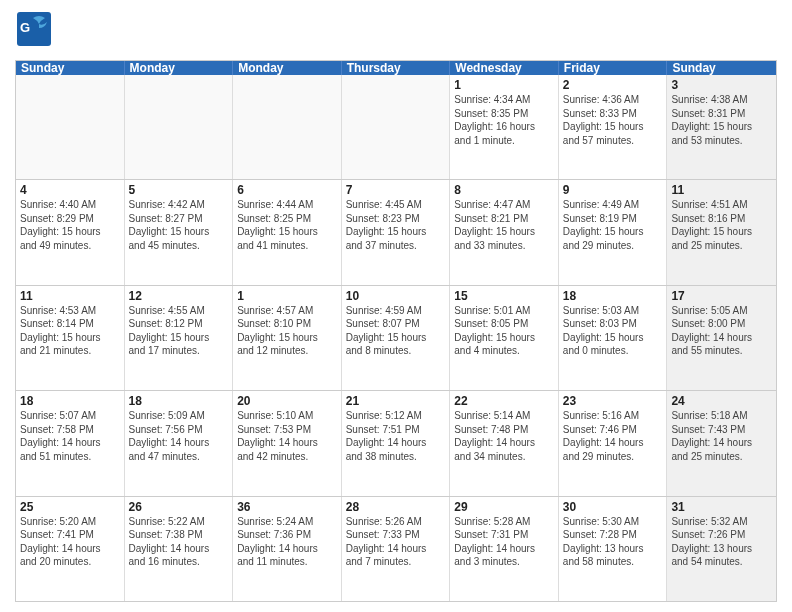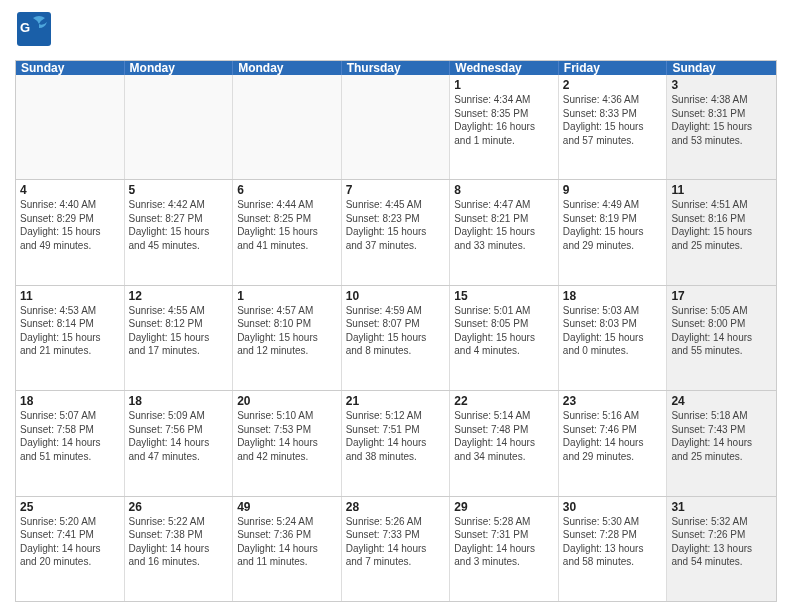--- a/index.html
+++ b/index.html
@@ -250,21 +250,21 @@
         <div class="cal-row">
           <div class="cal-cell">
             <span class="day-number">25</span>
             <div class="day-info">Sunrise: 5:20 AM<br>Sunset: 7:41 PM<br>Daylight: 14 hours<br>and 20 minutes.</div>
           </div>
           <div class="cal-cell">
             <span class="day-number">26</span>
             <div class="day-info">Sunrise: 5:22 AM<br>Sunset: 7:38 PM<br>Daylight: 14 hours<br>and 16 minutes.</div>
           </div>
           <div class="cal-cell">
-            <span class="day-number">49</span>
+            <span class="day-number">36</span>
             <div class="day-info">Sunrise: 5:24 AM<br>Sunset: 7:36 PM<br>Daylight: 14 hours<br>and 11 minutes.</div>
           </div>
           <div class="cal-cell">
             <span class="day-number">28</span>
             <div class="day-info">Sunrise: 5:26 AM<br>Sunset: 7:33 PM<br>Daylight: 14 hours<br>and 7 minutes.</div>
           </div>
           <div class="cal-cell">
             <span class="day-number">29</span>
             <div class="day-info">Sunrise: 5:28 AM<br>Sunset: 7:31 PM<br>Daylight: 14 hours<br>and 3 minutes.</div>
           </div>

